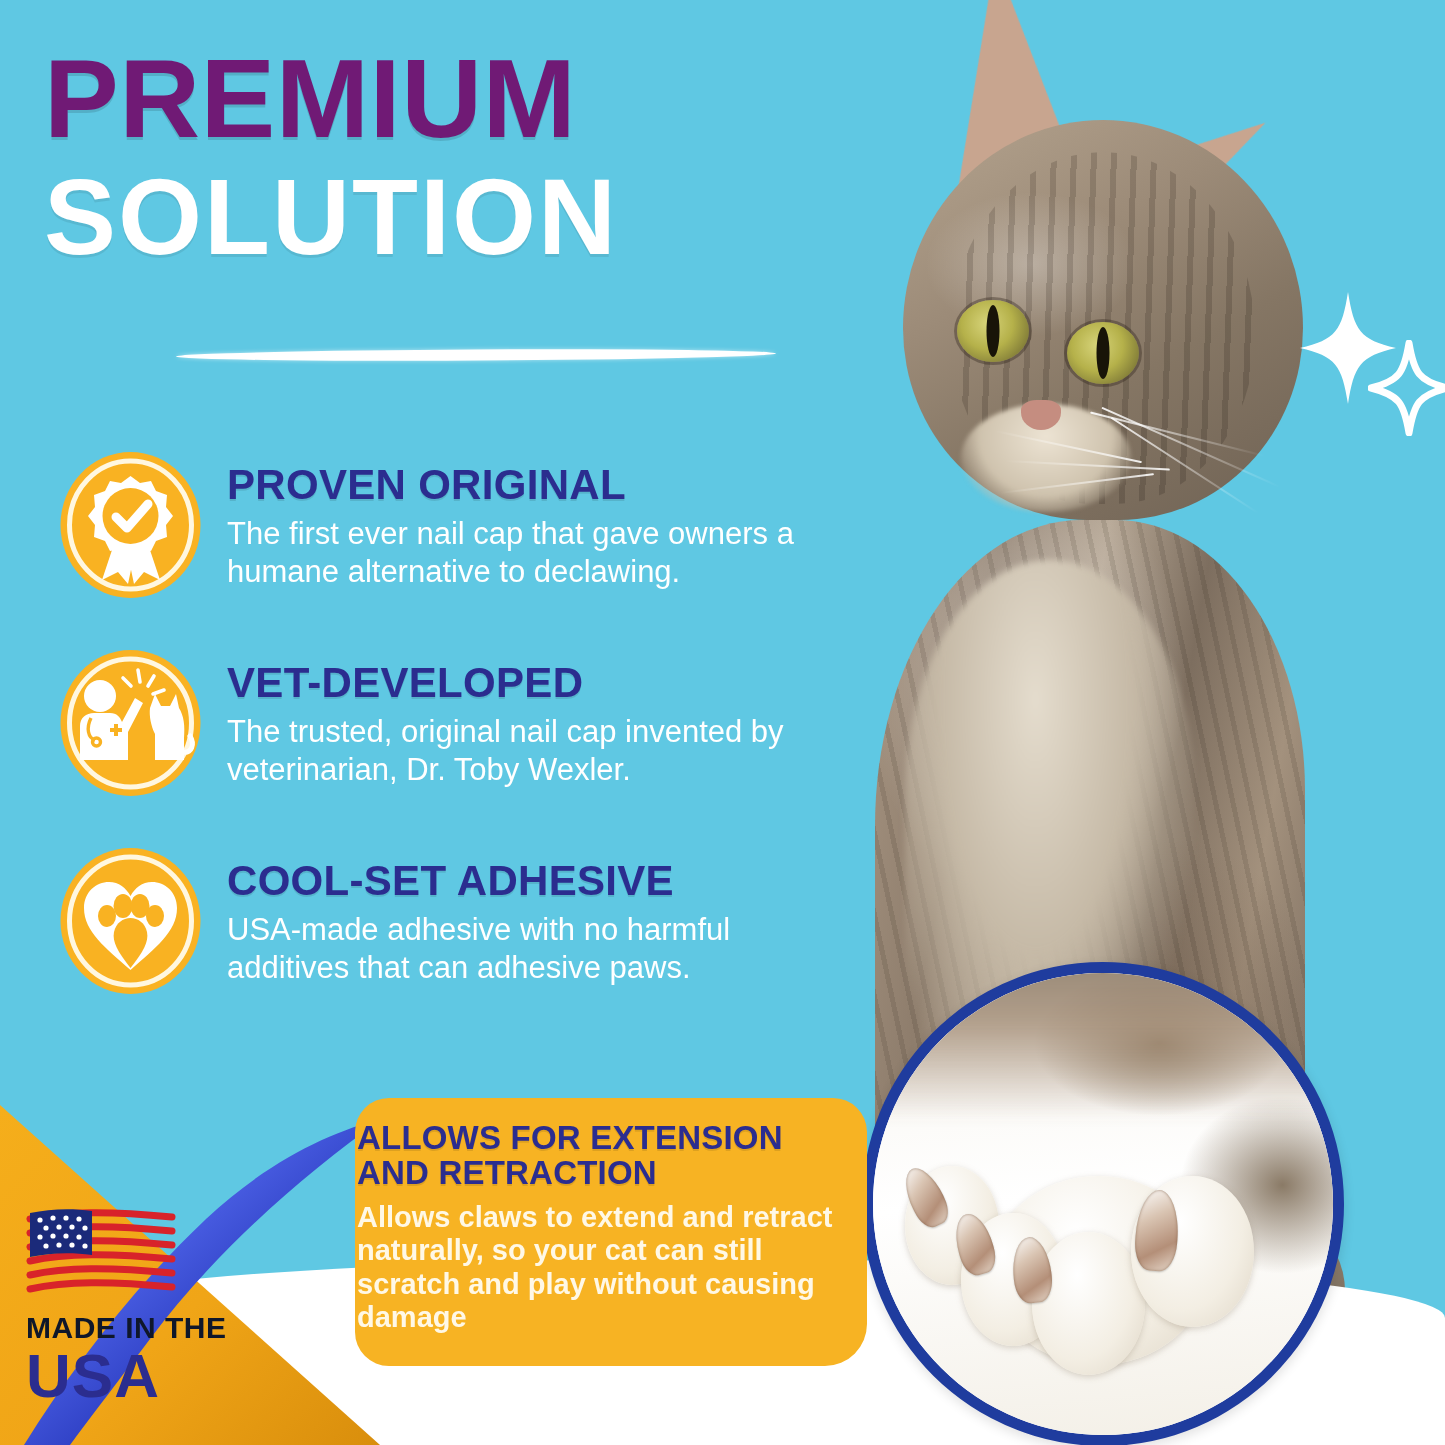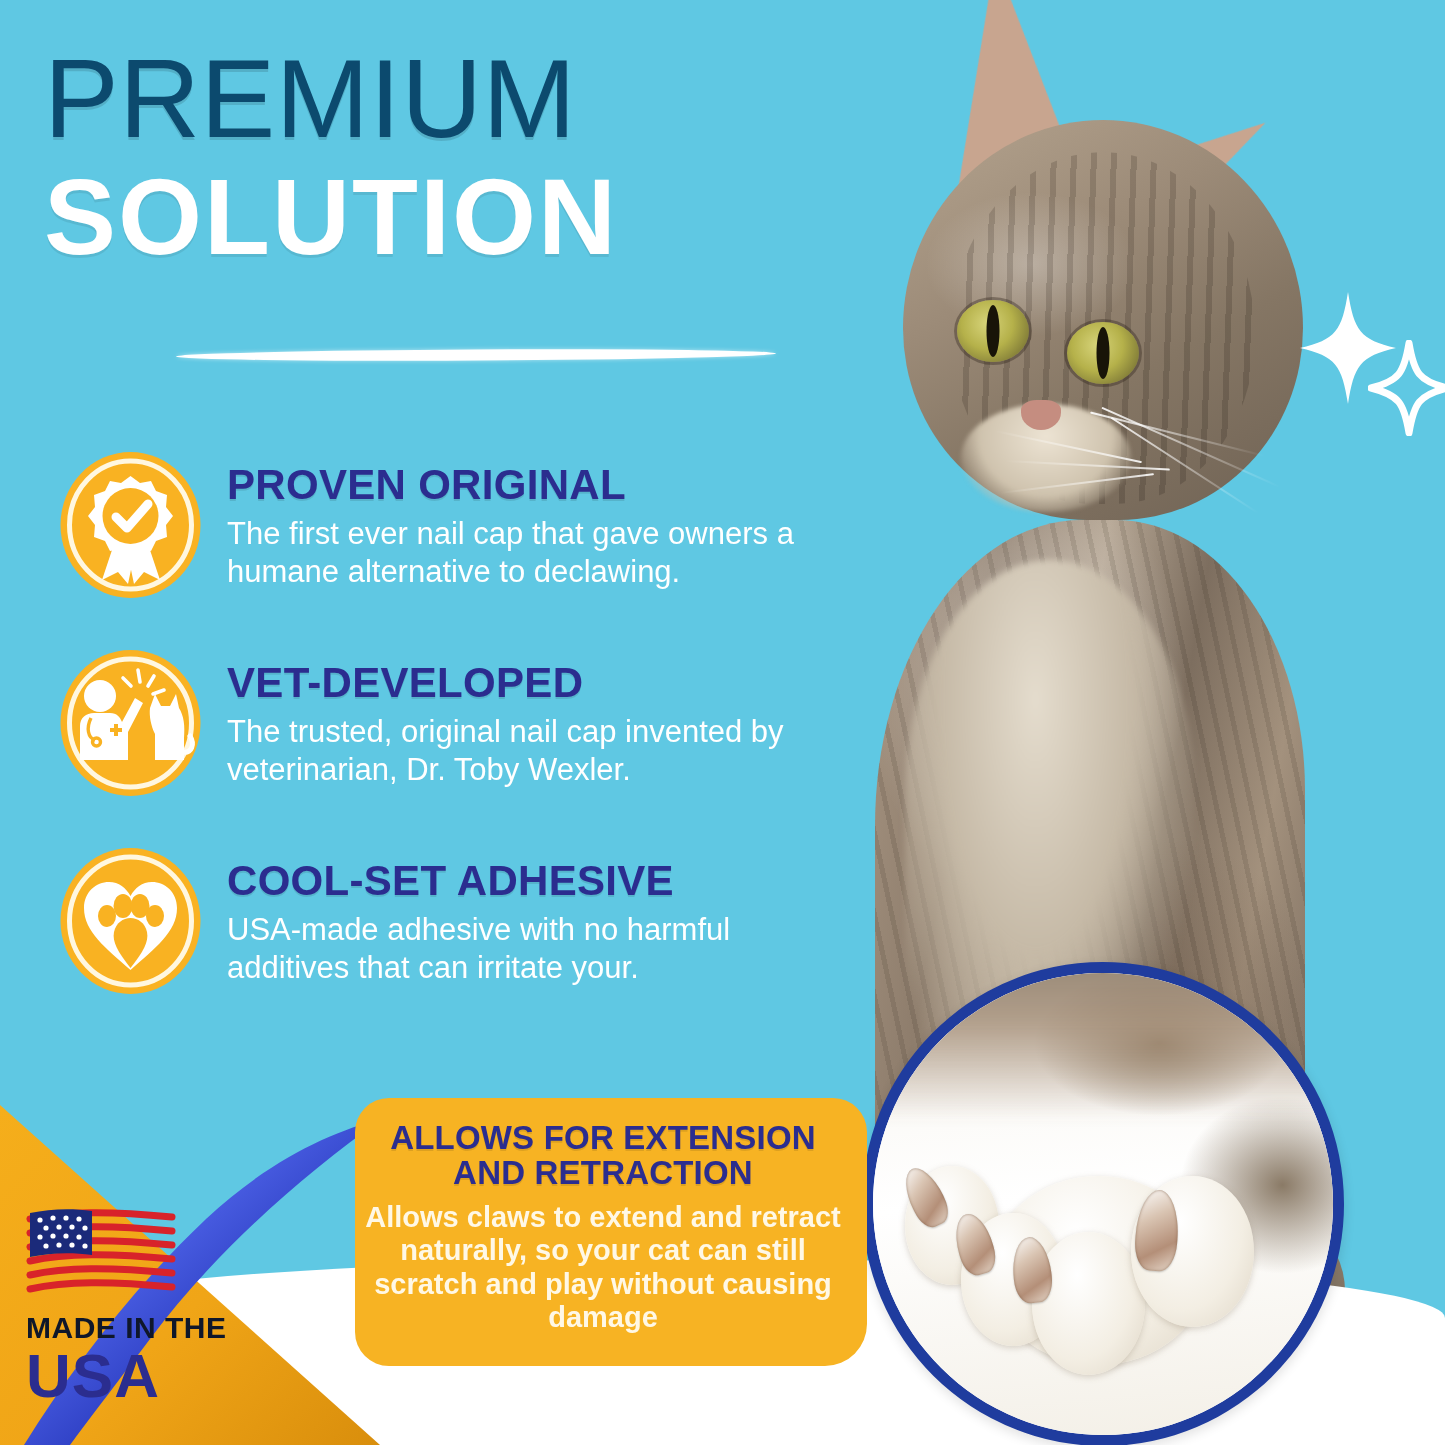--- a/index.html
+++ b/index.html
@@ -152,22 +152,22 @@
 
   
   .headline {
     position: absolute;
     left: 44px;
     top: 46px;
     width: 790px;
   }
   .headline .line1 {
     display: block;
-    color: #0c4a6e;
-    font-weight: 400;
+    color: #701a75;
+    font-weight: 700;
     font-size: 112px;
     line-height: .95;
     letter-spacing: 0.5px;
     text-shadow: 0 3px 0 rgba(0,0,0,.12);
   }
   .headline .line2 {
     display: block;
     color: #ffffff;
     font-weight: 900;
     font-size: 108px;
@@ -228,21 +228,21 @@
 
   
   .callout {
     position: absolute;
     left: 355px;
     top: 1098px;
     width: 512px;
     height: 268px;
     background: #F7B323;
     border-radius: 34px 34px 42px 34px;
-    text-align: center;
+    text-align: left;
     padding: 22px 18px 0 2px;
     box-sizing: border-box;
     z-index: 6;
   }
   .callout-title {
     color: #2B2D8F;
     font-weight: 900;
     font-size: 33px;
     line-height: 1.07;
     margin: 0 0 10px 0;
@@ -471,21 +471,21 @@
           <ellipse cx="49" cy="70" rx="9" ry="11" fill="#F9B222"></ellipse>
           <ellipse cx="65" cy="60" rx="9.5" ry="12" fill="#F9B222"></ellipse>
           <ellipse cx="82" cy="60" rx="9.5" ry="12" fill="#F9B222"></ellipse>
           <ellipse cx="97" cy="70" rx="9" ry="11" fill="#F9B222"></ellipse>
           <path d="M72.5 122 C60 106 54 96 56 86 C58 77 65 72 72.5 72
                    C80 72 87 77 89 86 C91 96 85 106 72.5 122 Z" fill="#F9B222"></path>
         </svg>
       </div>
       <div class="feature-text">
         <p class="feature-title">COOL-SET ADHESIVE</p>
-        <p class="feature-desc">USA-made adhesive with no harmful additives that can irritate your.</p>
+        <p class="feature-desc">USA-made adhesive with no harmful additives that can adhesive paws.</p>
       </div>
     </div>
 
   </div>
 
   <div class="paw-inset">
     <div class="paw-inset-inner">
       <div class="paw-fur-top"></div>
       <div class="paw-pad" style="left:26%;top:44%;width:46%;height:40%;"></div>
       <div class="paw-pad" style="left:8%;top:42%;width:20%;height:25%;"></div>

